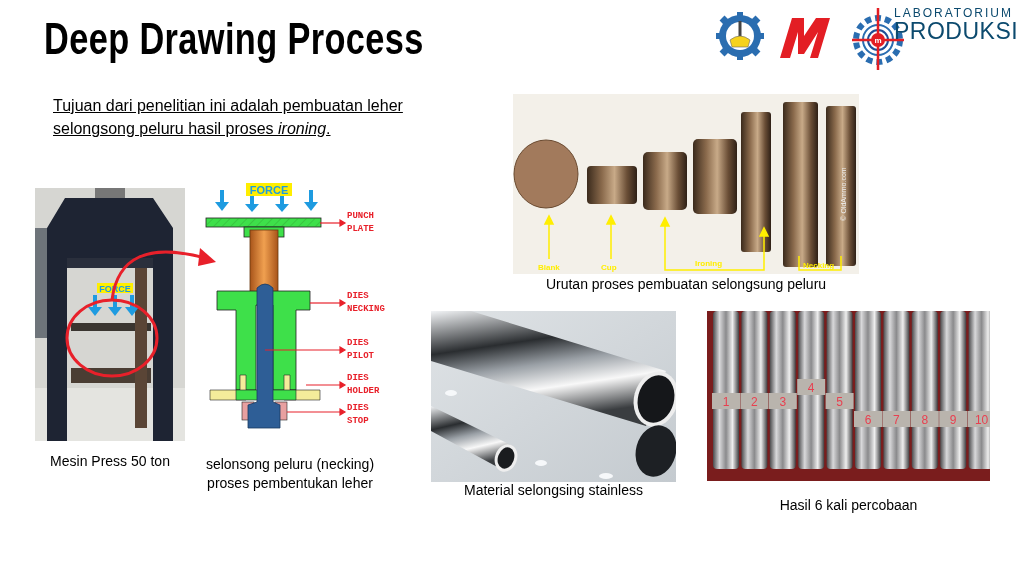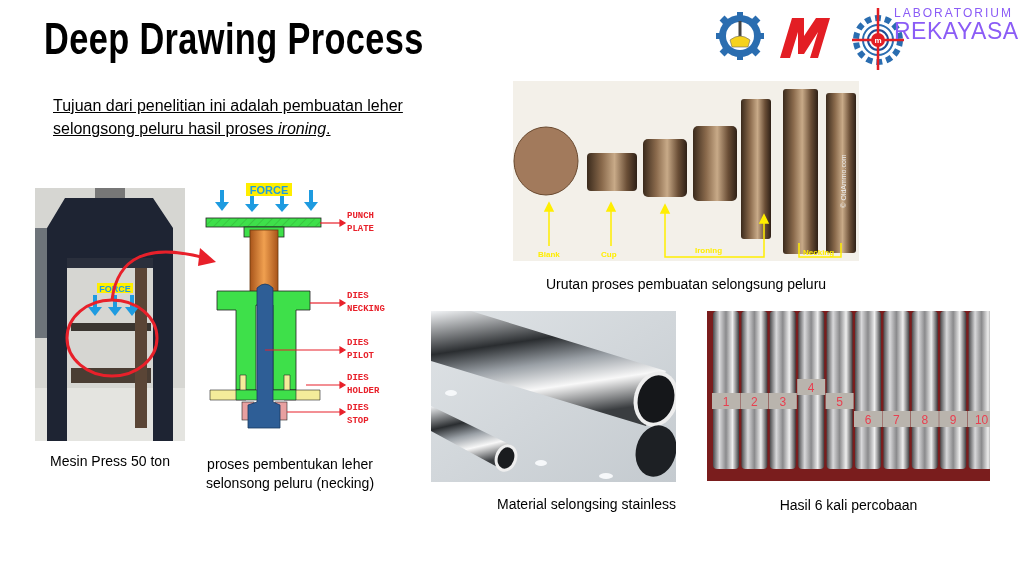--- a/index.html
+++ b/index.html
@@ -7,32 +7,32 @@
   .abs { position: absolute; }
   .title { left: 44px; top: 14px; font-family: "Liberation Sans", sans-serif; font-weight: bold; font-size: 44px; letter-spacing: 0.5px; transform: scaleX(0.78); transform-origin: left top; white-space: nowrap; }
   .intro { left: 53px; top: 94px; width: 410px; font-size: 16px; line-height: 23px; text-decoration: underline; }
   .intro i { font-style: italic; }
   .caption { font-size: 14px; line-height: 19px; text-align: center; }
 
   
   .logo-its { left: 716px; top: 12px; width: 48px; height: 48px; }
   .logo-m { left: 774px; top: 14px; width: 60px; height: 46px; }
   .logo-lab { left: 850px; top: 4px; width: 170px; height: 70px; }
-  .lab-text { left: 894px; top: 6px; color: #8b5cf6; }
+  .lab-text { left: 894px; top: 6px; color: #0c4a6e; }
   .lab-text .l1 { font-size: 12px; letter-spacing: 2px; line-height: 14px; }
   .lab-text .l2, .lab-text .l3 { font-size: 23px; line-height: 22px; letter-spacing: 0.5px; }
 
   
   .press { left: 35px; top: 188px; width: 150px; height: 253px; background: #cfcfcb; overflow: hidden; }
 
   
   .die { left: 200px; top: 180px; width: 210px; height: 260px; }
 
   
-  .process { left: 513px; top: 81px; width: 346px; height: 180px; background: #f4f1ea; overflow: hidden; }
+  .process { left: 513px; top: 94px; width: 346px; height: 180px; background: #f4f1ea; overflow: hidden; }
 
   
   .pipes { left: 431px; top: 311px; width: 245px; height: 171px; overflow: hidden; }
 
   
   .results { left: 707px; top: 311px; width: 283px; height: 170px; background: #7a1d1d; overflow: hidden; }
 </style>
 </head>
 <body>
 
@@ -65,21 +65,21 @@
   <circle cx="28" cy="36" r="22" fill="none" stroke="#2a6db0" stroke-width="6" stroke-dasharray="6 4"></circle>
   <circle cx="28" cy="36" r="15" fill="none" stroke="#2a6db0" stroke-width="2"></circle>
   <circle cx="28" cy="36" r="10" fill="none" stroke="#1f4e96" stroke-width="2"></circle>
   <line x1="2" y1="36" x2="54" y2="36" stroke="#e31e24" stroke-width="2.5"></line>
   <line x1="28" y1="4" x2="28" y2="66" stroke="#e31e24" stroke-width="2.5"></line>
   <circle cx="28" cy="36" r="7" fill="#e31e24"></circle>
   <text x="28" y="39" font-size="8" fill="#fff" text-anchor="middle" font-weight="bold" font-family="Liberation Sans, sans-serif">m</text>
 </svg>
 <div class="abs lab-text">
   <div class="l1">LABORATORIUM</div>
-  <div class="l2">REKAYASA</div>
+  <div class="l2">PRODUKSI</div>
 </div>
 
 <div class="abs press">
   <svg width="150" height="253" viewBox="0 0 150 253">
     <rect x="0" y="0" width="150" height="253" fill="#d6d6d2"></rect>
     <rect x="0" y="200" width="150" height="53" fill="#e4e4e0"></rect>
     <rect x="0" y="40" width="20" height="110" fill="#6e747a"></rect>
     <rect x="60" y="0" width="30" height="30" fill="#777"></rect>
     <path d="M12 40 L30 10 L118 10 L138 40 L138 253 L118 253 L118 70 L32 70 L32 253 L12 253 Z" fill="#1e2433"></path>
     <rect x="32" y="70" width="86" height="10" fill="#2a2f3c"></rect>
@@ -168,22 +168,22 @@
     <text x="147" y="178">PILOT</text>
     <text x="147" y="200">DIES</text>
     <text x="147" y="213">HOLDER</text>
     <text x="147" y="230">DIES</text>
     <text x="147" y="243">STOP</text>
   </g>
 </svg>
 
 <div class="abs caption" style="left:40px;top:452px;width:140px;">Mesin Press 50 ton</div>
 <div class="abs caption" style="left:190px;top:455px;width:200px;">
+  <div>selonsong peluru (necking)</div>
   <div>proses pembentukan leher</div>
-  <div>selonsong peluru (necking)</div>
 </div>
 
 <div class="abs process">
   <svg width="346" height="180" viewBox="0 0 346 180">
     <defs>
       <linearGradient id="brass" x1="0" x2="1">
         <stop offset="0" stop-color="#3a2a1c"></stop>
           <stop offset="0.3" stop-color="#8a6a4c"></stop>
           <stop offset="0.55" stop-color="#c8aa88"></stop>
           <stop offset="0.8" stop-color="#6a4e36"></stop>
@@ -240,21 +240,21 @@
     <ellipse cx="225" cy="88" rx="18" ry="24" fill="#15171a" transform="rotate(15 225 88)"></ellipse>
     <ellipse cx="225" cy="140" rx="20" ry="26" fill="#1d2024" transform="rotate(15 225 140)"></ellipse>
     <path d="M0 95 L0 120 L70 158 L82 135 Z" fill="url(#pipe)"></path>
     <ellipse cx="75" cy="147" rx="11" ry="14" fill="#eee" transform="rotate(20 75 147)"></ellipse>
     <ellipse cx="75" cy="147" rx="8" ry="11" fill="#1a1c1f" transform="rotate(20 75 147)"></ellipse>
     <ellipse cx="20" cy="82" rx="6" ry="3" fill="#f6f8fa"></ellipse>
     <ellipse cx="110" cy="152" rx="6" ry="3" fill="#f6f8fa"></ellipse>
     <ellipse cx="175" cy="165" rx="7" ry="3" fill="#f6f8fa"></ellipse>
   </svg>
 </div>
-<div class="abs caption" style="left:431px;top:495px;width:245px;text-align:right;">
+<div class="abs caption" style="left:431px;top:481px;width:245px;">
   <div>Material selongsing stainless</div>
 </div>
 
 <div class="abs results">
   <svg id="results-svg" width="283" height="170" viewBox="0 0 283 170">
     <defs>
       <linearGradient id="tube" x1="0" x2="1">
         <stop offset="0" stop-color="#4a4a4c"></stop>
           <stop offset="0.25" stop-color="#d8d8da"></stop>
           <stop offset="0.5" stop-color="#8a8a8c"></stop>

